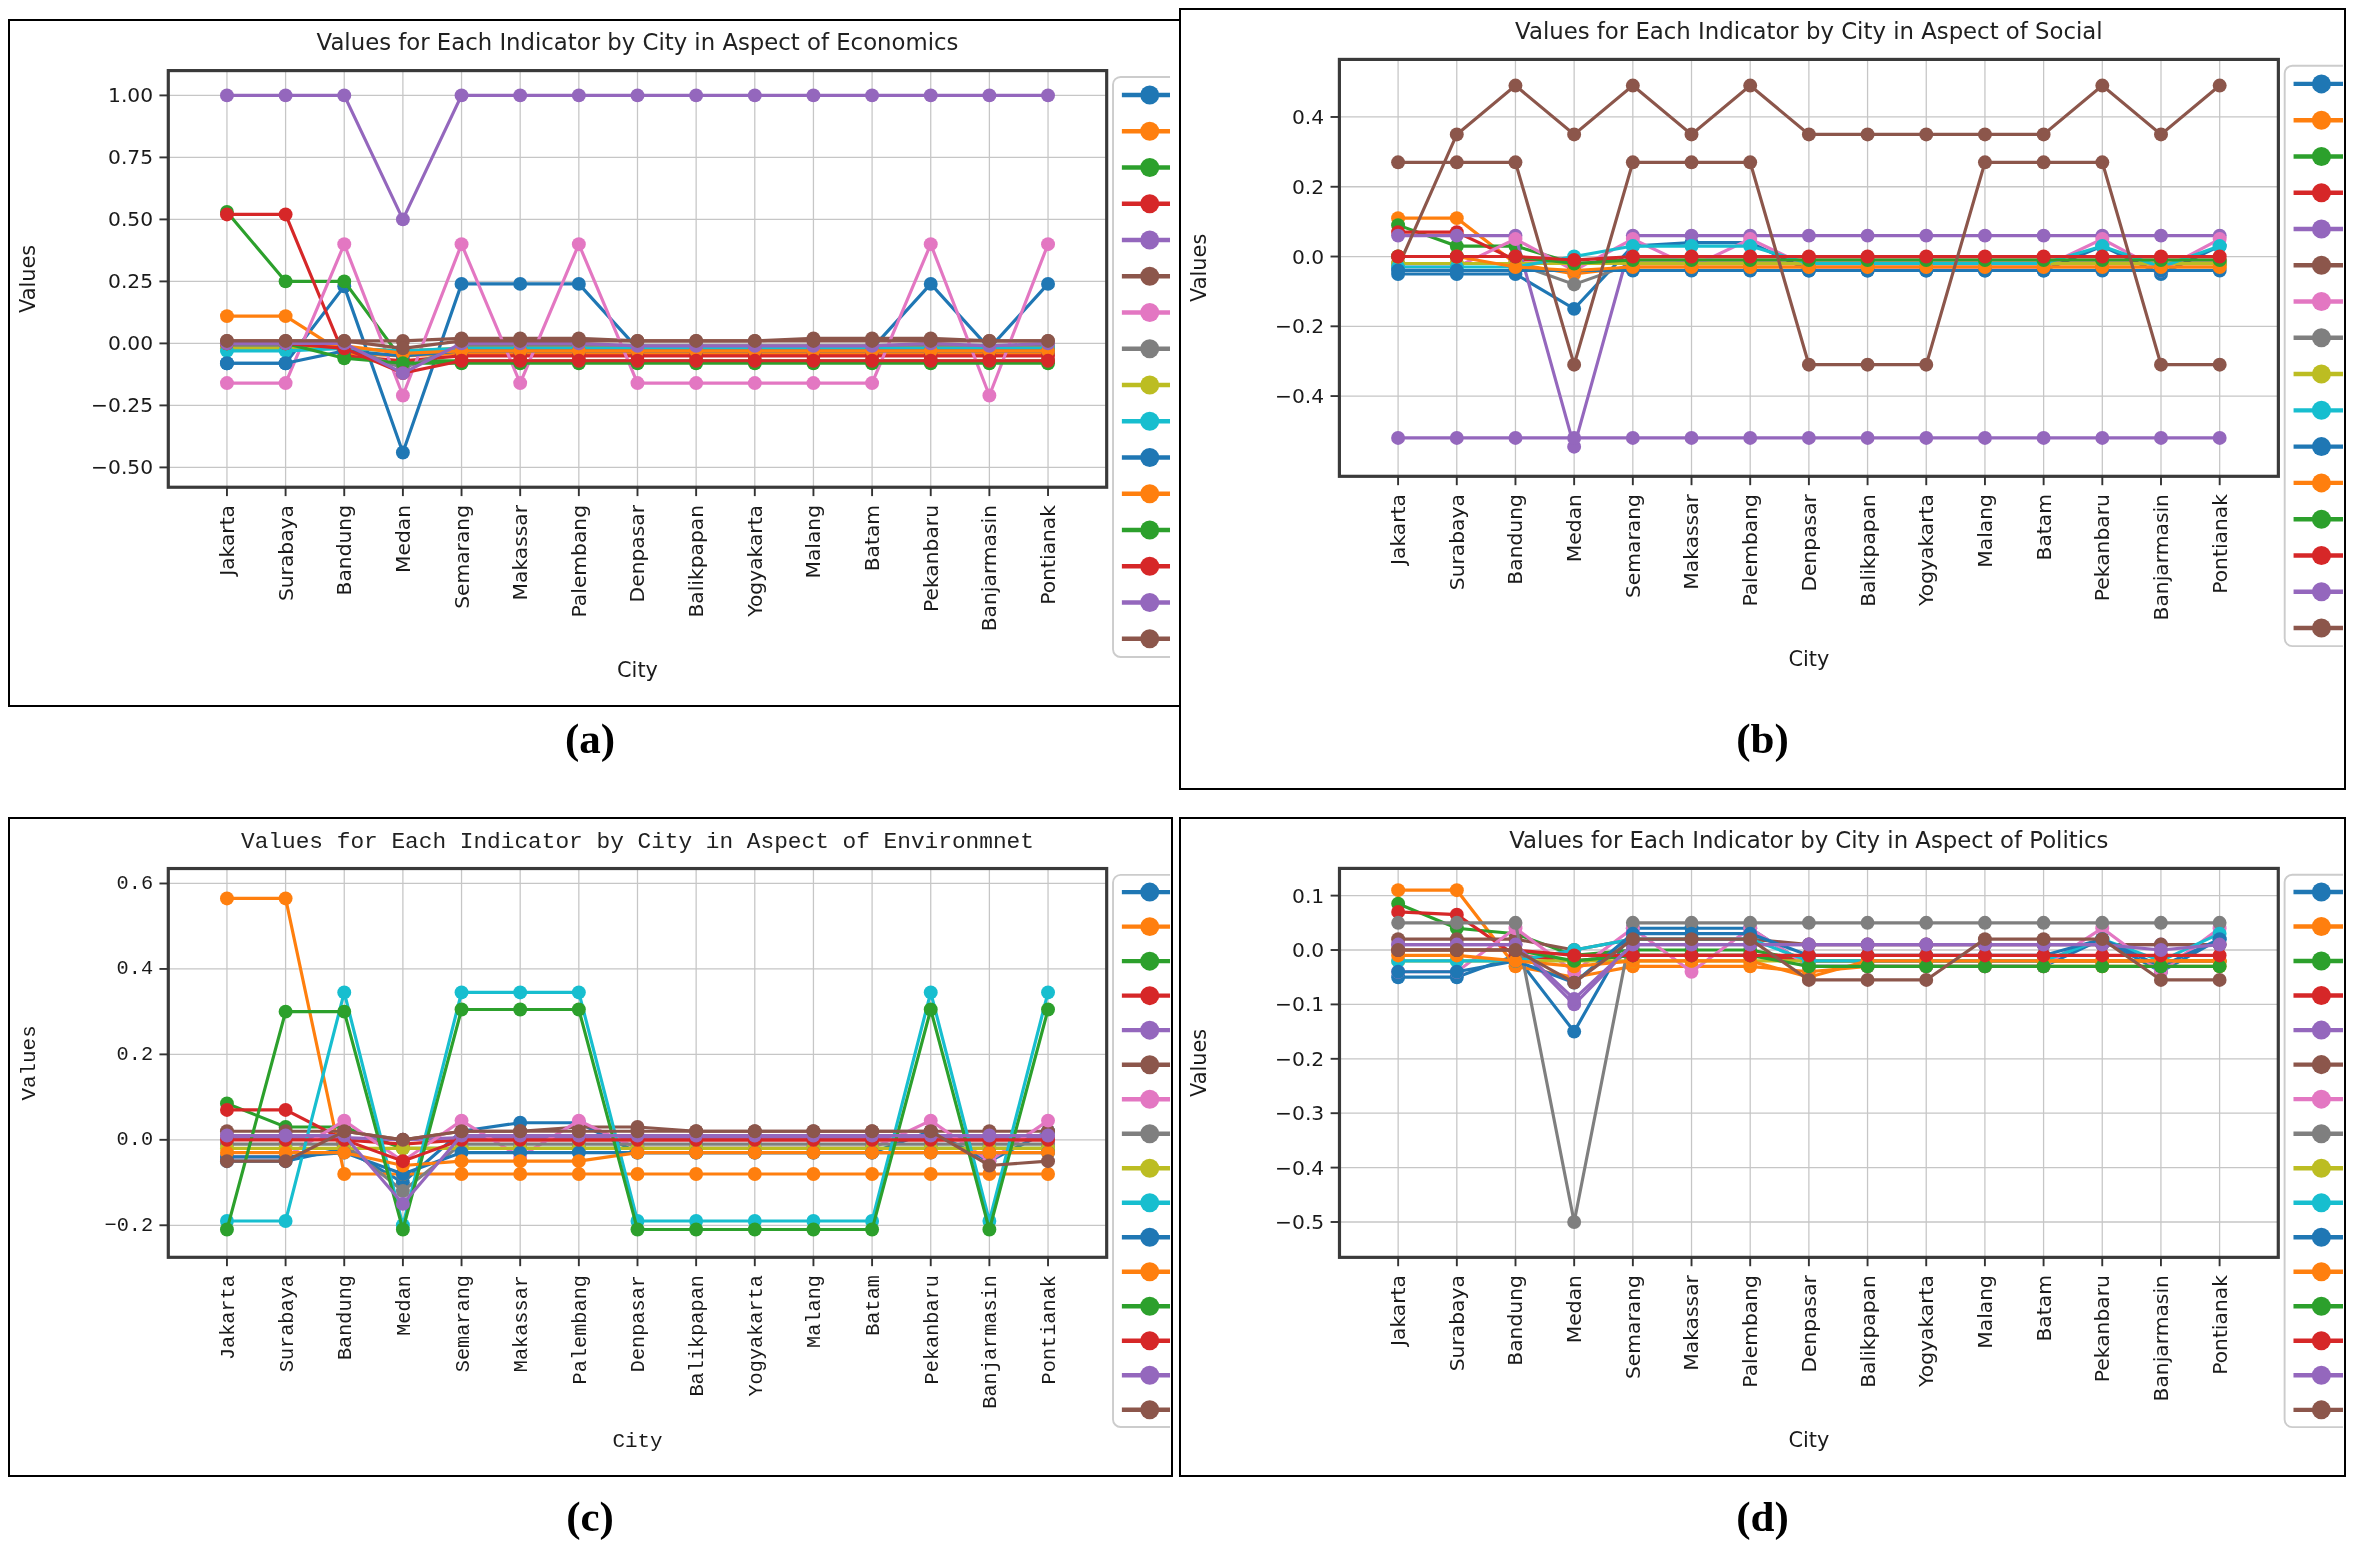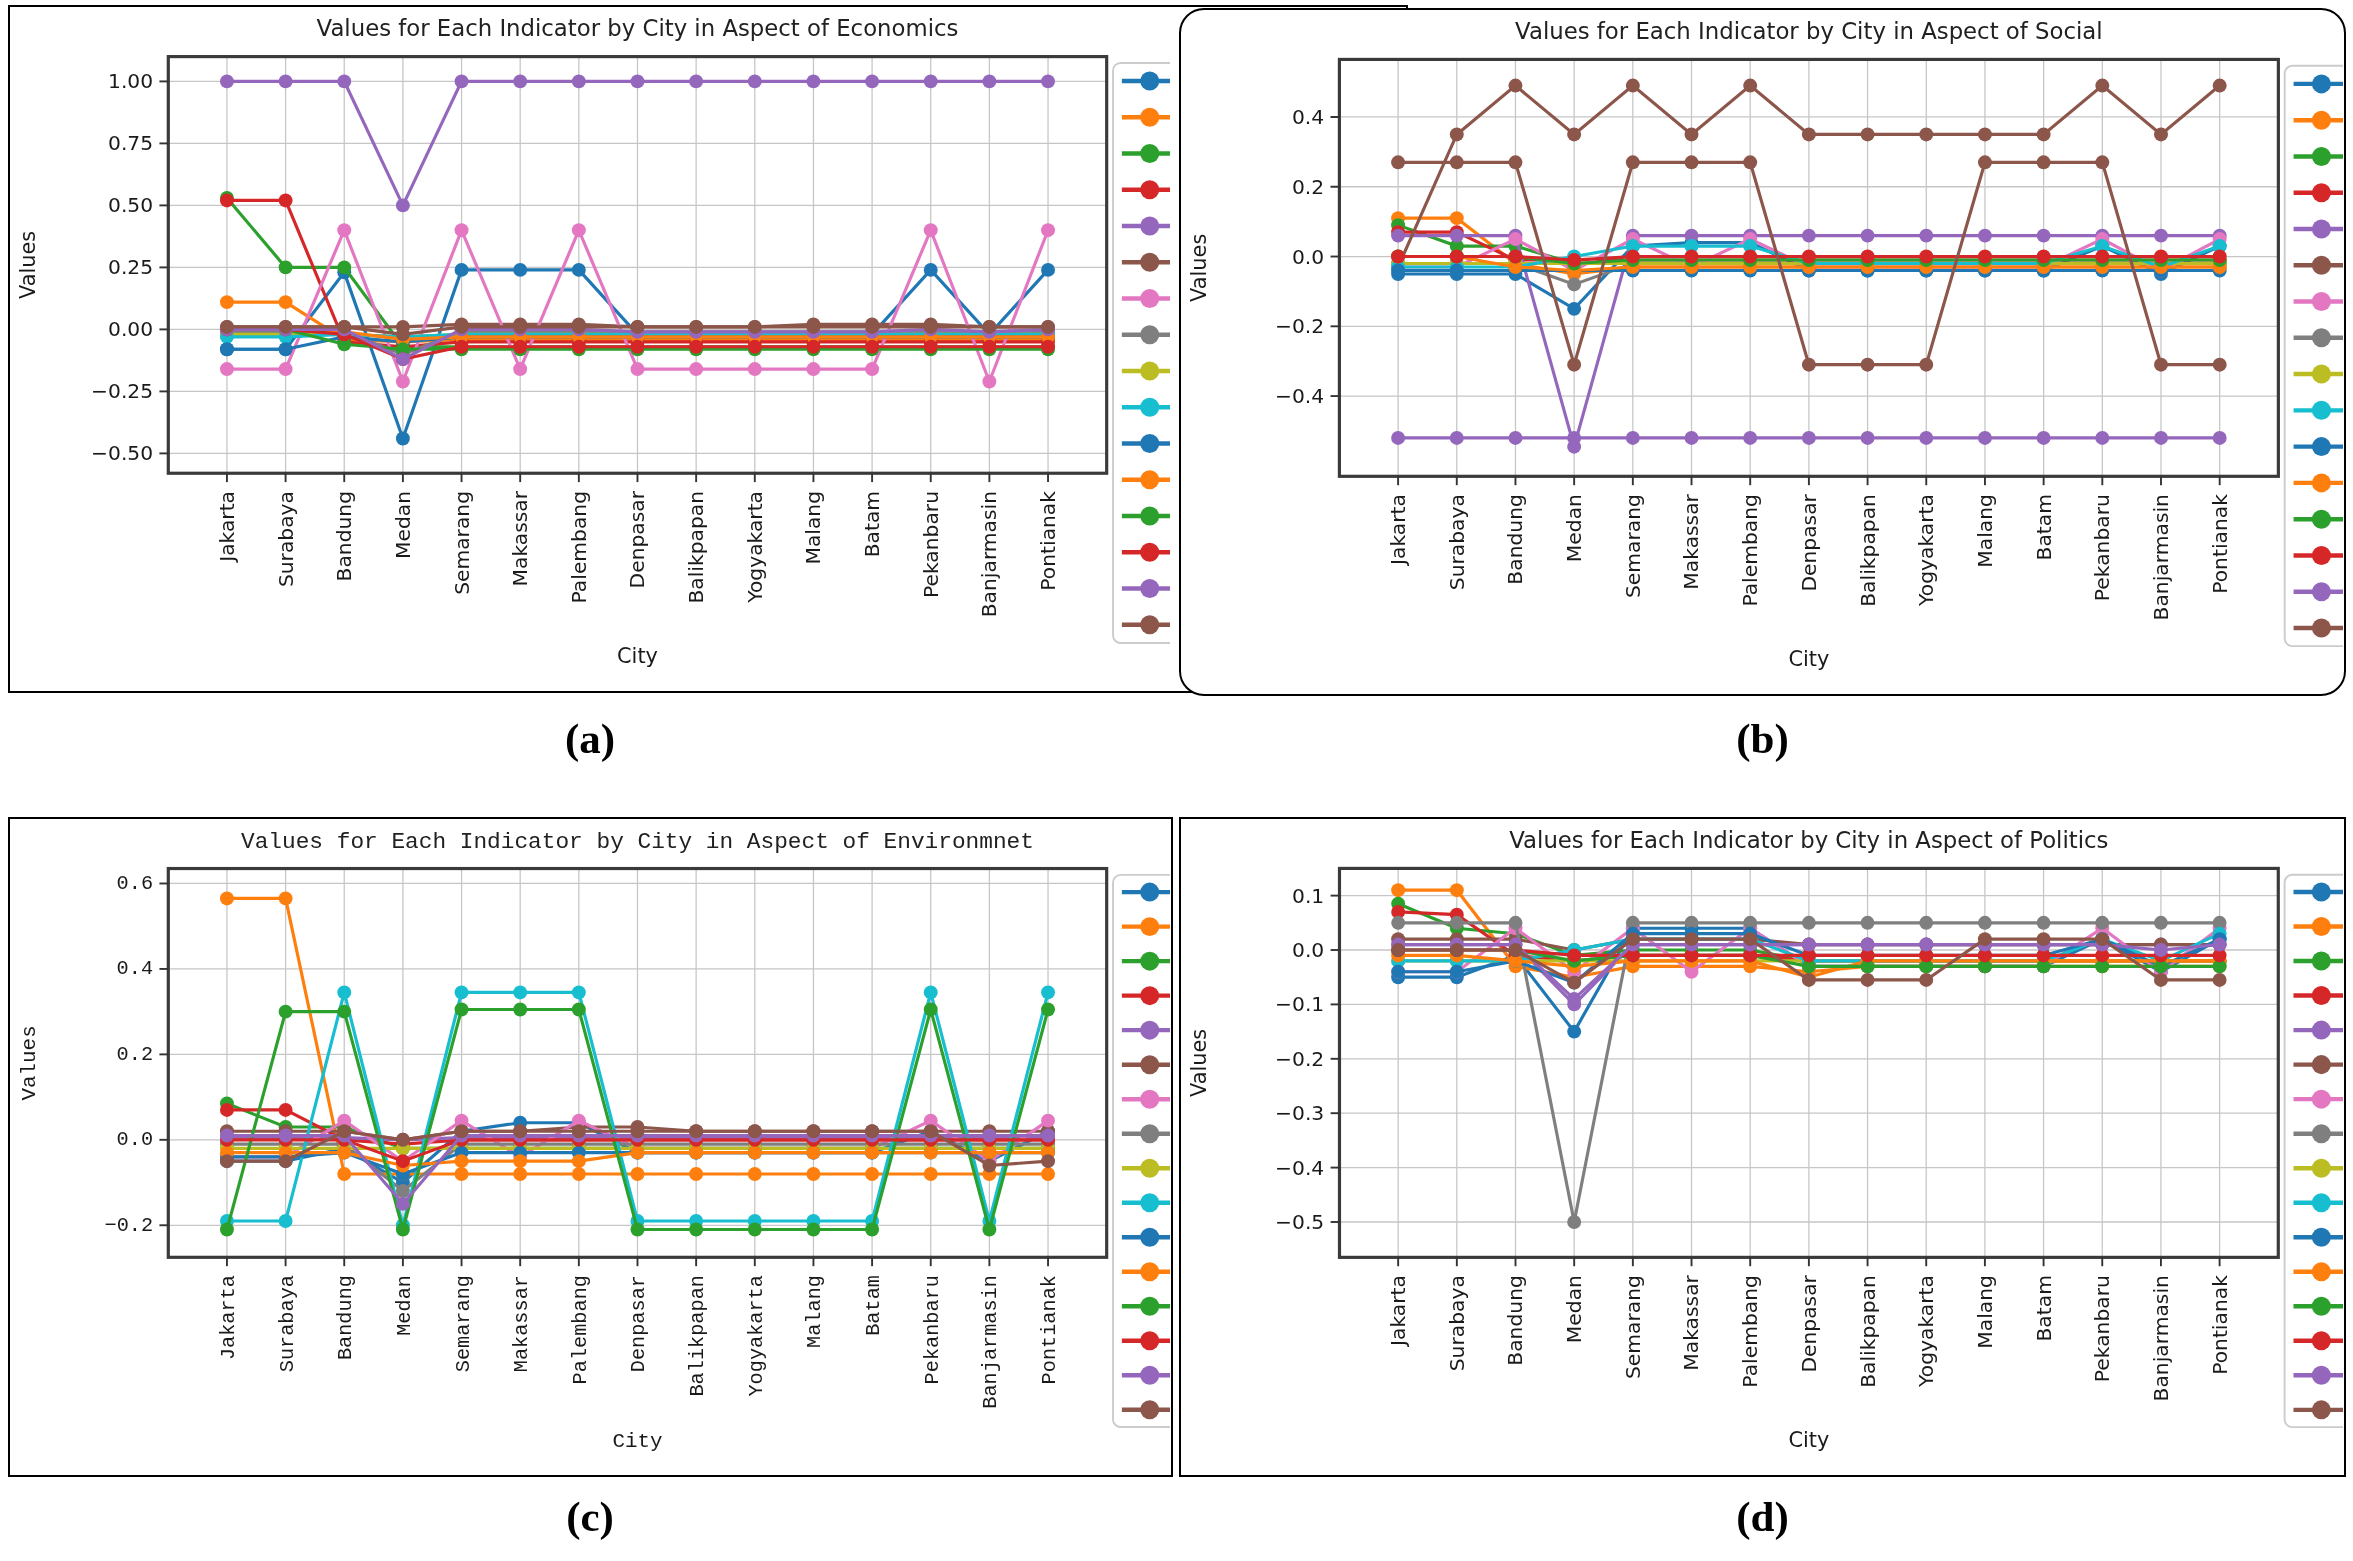--- a/index.html
+++ b/index.html
@@ -1,19 +1,19 @@
 <!DOCTYPE html>
 <html style="font-size:10px"><head>
 <meta charset="utf-8">
 <style>
   html,body{margin:0;padding:0;background:#ffffff;width:2354px;height:1561px;position:relative;
             font-family:"DejaVu Sans", sans-serif;}
   .panel{position:absolute;background:#ffffff;border:2.5px solid #000000;box-sizing:border-box;overflow:hidden;}
-  #panel-a{left:7.6px;top:5px;width:1400px;height:688px;}
-  #panel-b{left:1179px;top:7.6px;width:1167px;height:688px;border-radius:25px;}
+  #panel-a{left:7.6px;top:19px;width:1400px;height:688px;}
+  #panel-b{left:1179px;top:7.6px;width:1167px;height:782px;}
   #panel-c{left:7.6px;top:817px;width:1165px;height:660px;font-family:Liberation Mono, monospace;}
   #panel-d{left:1179px;top:817px;width:1167px;height:660px;text-decoration:underline;}
   svg{overflow:hidden;display:block;}
   .caption{position:absolute;text-align:center;font-family:"Liberation Serif", serif;
            font-weight:bold;font-size:43px;color:#000;}
   #cap-a{left:7.6px;top:714px;width:1165px;}
   #cap-b{left:1179px;top:714px;width:1167px;}
   #cap-c{left:7.6px;top:1492px;width:1165px;}
   #cap-d{left:1179px;top:1492px;width:1167px;}
 </style>

